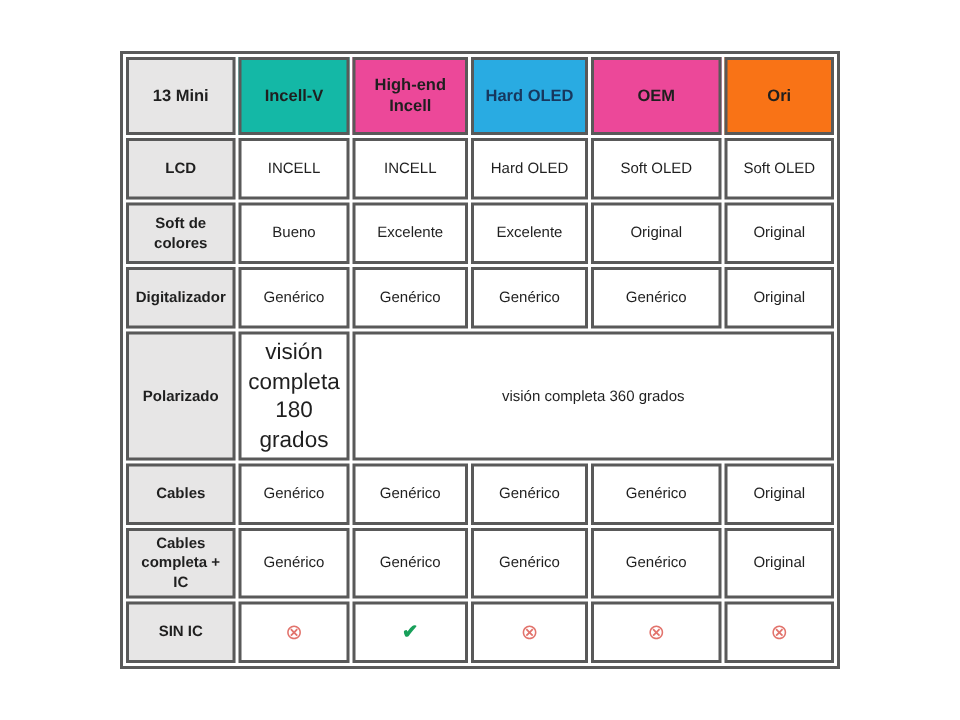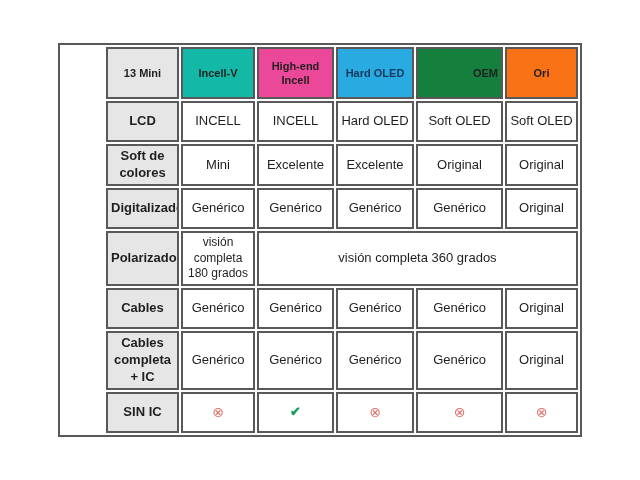--- a/index.html
+++ b/index.html
@@ -9,28 +9,27 @@
     display: flex; align-items: center; justify-content: center;
     font-family: "Liberation Sans", sans-serif;
   }
   table.cmp {
     border-collapse: separate;
     border-spacing: 2px;
     border: 2px solid #595959;
     table-layout: fixed;
     width: 466px;
     background: #ffffff;
-    padding-left: 44px;
   }
   th, td {
     border: 2px solid #595959;
     text-align: center;
     vertical-align: middle;
     padding: 2px 3px;
-    font-size: 13px;
+    font-size: 10px;
     color: #1f1f1f;
     line-height: 1.3;
     overflow: hidden;
     background: #ffffff;
   }
   thead th {
     height: 44px;
     font-weight: bold;
     font-size: 11px;
   }
@@ -41,57 +40,57 @@
   }
   .navy { color: #17375E; }
   .stars {
     font-size: 13px;
     font-weight: bold;
     letter-spacing: 2px;
     color: #111111;
   }
   .icon-no  { color: #E2736C; font-size: 14px; }
   .icon-yes { color: #18A05A; font-size: 13px; font-weight: bold; }
-  .wrap-sm { font-size: 12px; }
+  .wrap-sm { font-size: 15px; }
 </style>
 </head>
 <body>
 
 <div class="page">
   <table class="cmp">
     <colgroup>
       <col style="width:73px">
         <col style="width:74px">
         <col style="width:77px">
       <col style="width:78px">
         <col style="width:87px">
         <col style="width:73px">
     </colgroup>
     <thead>
       <tr>
         <th class="lbl" style="background-color: rgb(231, 230, 230);">13 Mini</th>
         <th style="background-color: #14b8a6;">Incell-V</th>
         <th style="background-color: #ec4899;">High-end Incell</th>
         <th class="navy" style="background-color: rgb(41, 171, 226);">Hard OLED</th>
-        <th style="background-color: #15803d; text-align: right;">OEM</th>
+        <th style="background-color: #ec4899;">OEM</th>
         <th style="background-color: #f97316;">Ori</th>
       </tr>
     </thead>
     <tbody>
       <tr>
         <th class="lbl">LCD</th>
         <td>INCELL</td>
         <td>INCELL</td>
         <td>Hard OLED</td>
         <td>Soft OLED</td>
         <td>Soft OLED</td>
       </tr>
       <tr>
         <th class="lbl">Soft de colores</th>
-        <td>Mini</td>
+        <td>Bueno</td>
         <td>Excelente</td>
         <td>Excelente</td>
         <td>Original</td>
         <td>Original</td>
       </tr>
       <tr>
         <th class="lbl">Digitalizador</th>
         <td>Genérico</td>
         <td>Genérico</td>
         <td>Genérico</td>

